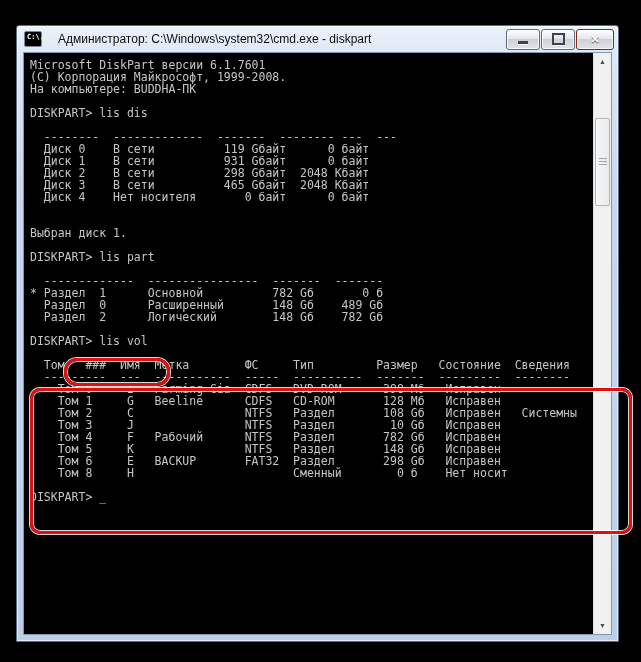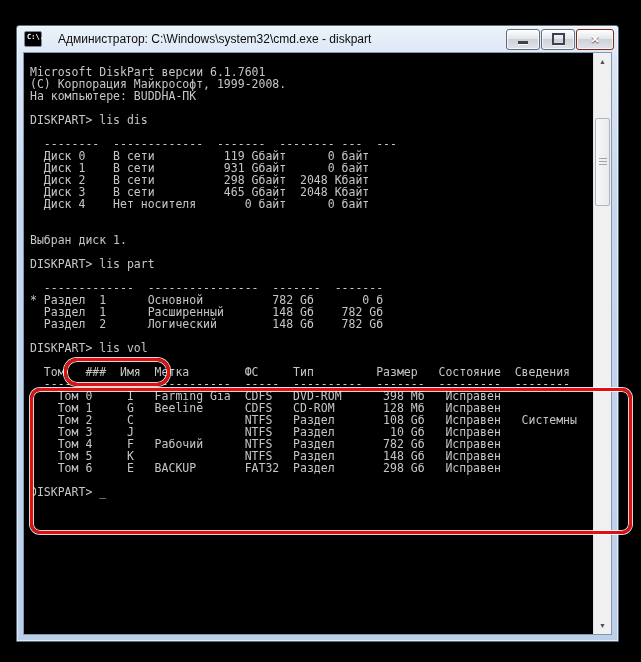--- a/index.html
+++ b/index.html
@@ -28,21 +28,21 @@
         background:linear-gradient(180deg,#f6b6a6 0%,#e2male 0%,#e0775c 45%,#c84a2e 52%,#d96f4e 100%);}
   .glyph-min{width:10px;height:3px;background:#3d434c;margin-top:7px;
         box-shadow:0 1px 0 rgba(255,255,255,.8);}
   .glyph-max{width:9px;height:8px;border:2px solid #3d434c;
         box-shadow:0 1px 0 rgba(255,255,255,.6);}
   .glyph-close{font-size:11px;font-weight:bold;color:#fff;
         text-shadow:0 1px 1px rgba(60,10,0,.7);line-height:1;}
   
   .client{position:absolute;left:6px;right:6px;top:26px;bottom:6px;
           background:#000;border:1px solid #8398b3;display:flex;}
-  .console{flex:1;padding:13px 0 0 6px;overflow:hidden;cursor:text;text-decoration:underline;}
+  .console{flex:1;padding:6px 0 0 6px;overflow:hidden;cursor:text;text-decoration:underline;}
   .console-line{height:12px;line-height:12px;font-family:"DejaVu Sans Mono","Liberation Mono",monospace;
           font-size:11.5px;color:#c6c6c6;white-space:pre;}
   
   .scrollbar{width:17px;background:#f0f0f0;display:flex;flex-direction:column;
           border-left:1px solid #e3e3e3;}
   .scroll-btn{height:17px;display:flex;align-items:center;justify-content:center;
           font-size:7px;color:#4d5057;background:#f0f0f0;}
   .scroll-track{flex:1;position:relative;background:#f0f0f0;}
   .scroll-thumb{position:absolute;left:1px;right:1px;top:48px;height:86px;
           background:linear-gradient(90deg,#f6f7f8,#e9eaeb);border:1px solid #b0b5bc;
@@ -99,34 +99,35 @@
           <div class="console-line">  Диск 3    В сети          465 Gбайт  2048 Кбайт</div>
           <div class="console-line">  Диск 4    Нет носителя       0 байт      0 байт</div>
           <div class="console-line"></div>
           <div class="console-line"></div>
           <div class="console-line">Выбран диск 1.</div>
           <div class="console-line"></div>
           <div class="console-line">DISKPART&gt; lis part</div>
           <div class="console-line"></div>
           <div class="console-line">  -------------  ----------------  -------  -------</div>
           <div class="console-line">* Раздел  1      Основной          782 Gб       0 б</div>
-          <div class="console-line">  Раздел  1      Расширенный       148 Gб    782 Gб</div>
+          <div class="console-line">  Раздел  0      Расширенный       148 Gб    489 Gб</div>
           <div class="console-line">  Раздел  2      Логический        148 Gб    782 Gб</div>
           <div class="console-line"></div>
           <div class="console-line">DISKPART&gt; lis vol</div>
           <div class="console-line"></div>
           <div class="console-line">  Том   ###  Имя  Метка        ФС     Тип         Размер   Состояние  Сведения</div>
           <div class="console-line">  ---------  ---  -----------  -----  ----------  -------  ---------  --------</div>
           <div class="console-line">    Том 0     I   Farming Gia  CDFS   DVD-ROM      398 Mб   Исправен</div>
           <div class="console-line">    Том 1     G   Beeline      CDFS   CD-ROM       128 Mб   Исправен</div>
           <div class="console-line">    Том 2     C                NTFS   Раздел       108 Gб   Исправен   Системны</div>
           <div class="console-line">    Том 3     J                NTFS   Раздел        10 Gб   Исправен</div>
           <div class="console-line">    Том 4     F   Рабочий      NTFS   Раздел       782 Gб   Исправен</div>
           <div class="console-line">    Том 5     K                NTFS   Раздел       148 Gб   Исправен</div>
           <div class="console-line">    Том 6     E   BACKUP       FAT32  Раздел       298 Gб   Исправен</div>
+          <div class="console-line">    Том 8     H                       Сменный        0 б    Нет носит</div>
           <div class="console-line"></div>
           <div class="console-line">DISKPART&gt; _</div>
         </div>
       <div class="scrollbar">
         <div class="scroll-btn">▲</div>
         <div class="scroll-track">
           <div class="scroll-thumb">
             <div class="thumb-grip"></div>
           </div>
         </div>

